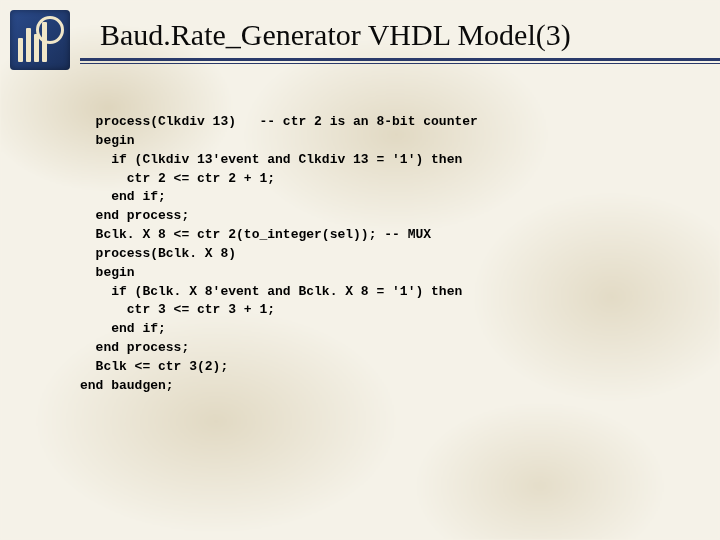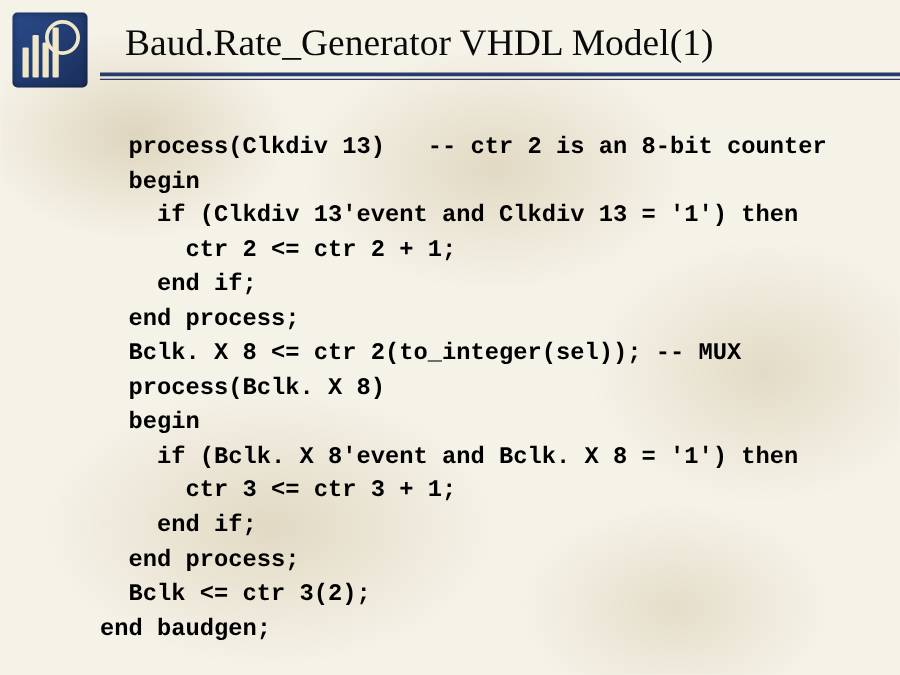--- a/index.html
+++ b/index.html
@@ -86,24 +86,24 @@
   }
   .underline-rules .l2 {
     height: 1px;
     background: #2a3a6a;
     margin-left: 80px;
     margin-top: 2px;
   }
   .code-block {
     position: absolute;
     left: 80px;
-    top: 85px;
+    top: 100px;
     right: 40px;
     font-family: "Courier New", Courier, monospace;
-    font-size: 19px;
+    font-size: 13px;
     font-weight: bold;
     color: #000;
     line-height: 1.45;
     white-space: pre;
   }
 </style>
 </head>
 <body>
 
 <div class="bg-map"></div>
@@ -113,21 +113,21 @@
     <div class="logo-gear"></div>
     <div class="logo-bars">
       <span></span>
         <span></span>
         <span></span>
         <span></span>
     </div>
   </div>
 </div>
 
-<div class="title">Baud.Rate_Generator VHDL Model(1)</div>
+<div class="title">Baud.Rate_Generator VHDL Model(3)</div>
 
 <div class="underline-rules">
   <div class="l1"></div>
   <div class="l2"></div>
 </div>
 
 <pre class="code-block" id="code">  process(Clkdiv 13)   -- ctr 2 is an 8-bit counter
   begin
     if (Clkdiv 13'event and Clkdiv 13 = '1') then
       ctr 2 &lt;= ctr 2 + 1;

